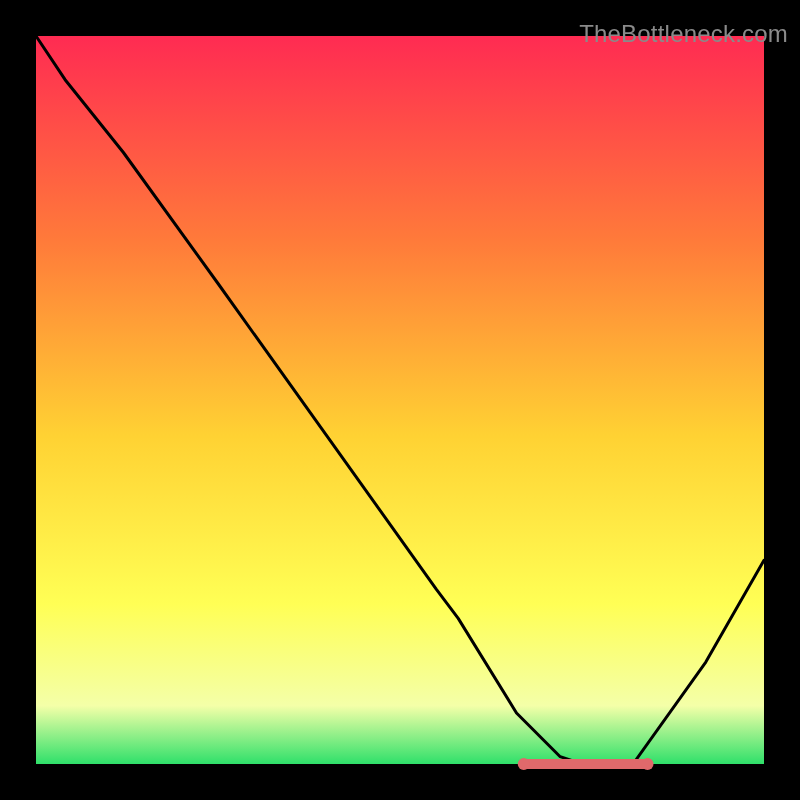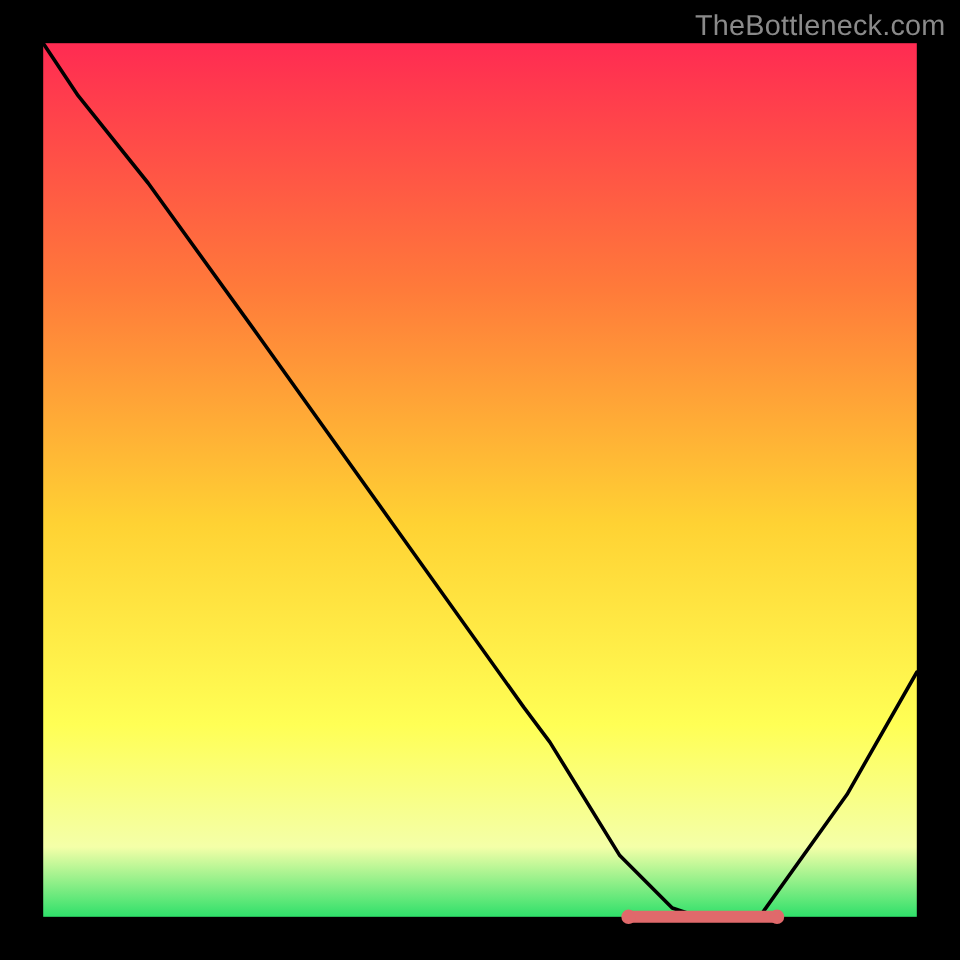--- a/index.html
+++ b/index.html
@@ -12,21 +12,21 @@
     font-family: Arial, Helvetica, sans-serif;
   }
   .frame {
     position: relative;
     width: 800px;
     height: 800px;
     background: #000;
   }
   .watermark {
     position: absolute;
-    top: 8px;
+    top: 20px;
     right: 12px;
     color: #8a8a8a;
     font-size: 24px;
     font-weight: 400;
     letter-spacing: 0.2px;
   }
   svg {
     display: block;
   }
 </style>

